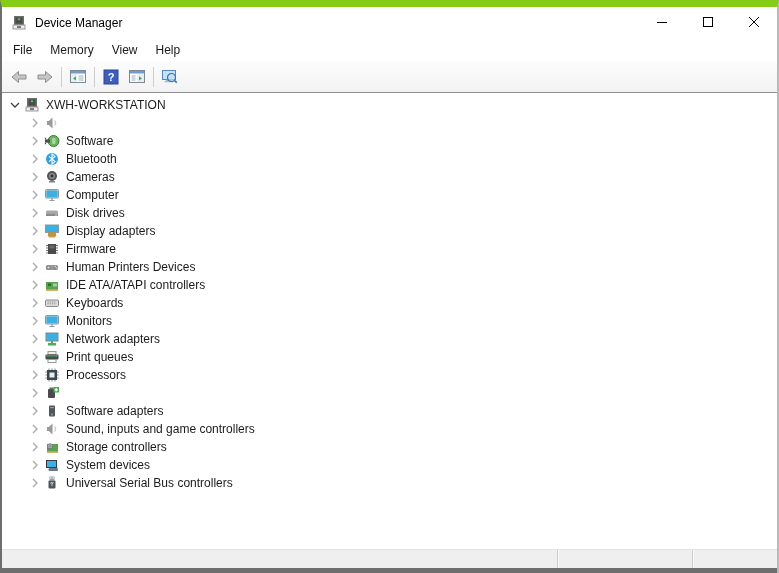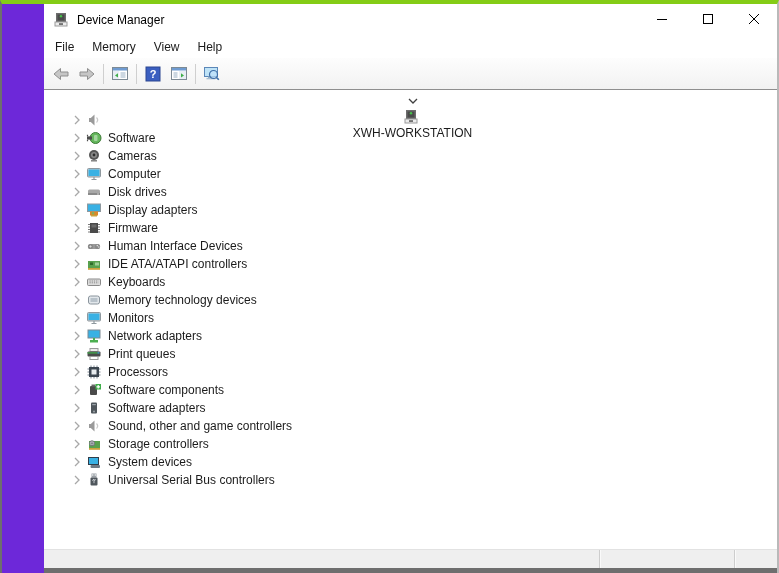--- a/index.html
+++ b/index.html
@@ -1,23 +1,23 @@
 <!DOCTYPE html>
 <html><head>
 <meta charset="utf-8">
 <style>
   * { box-sizing: border-box; margin: 0; padding: 0; }
   html, body { width: 779px; height: 573px; overflow: hidden; background: #fff;
     font-family: "Liberation Sans", sans-serif; }
   .window {
     width: 779px; height: 573px;
-    border-top: 4px solid #84cc16;
+    border-top: 7px solid #84cc16;
     border-left: 2px solid #6e6e6e;
     border-right: 2px solid #b9b9b9;
-    display: flex; flex-direction: column; background: #6d28d9; padding-left: 42px;
+    display: flex; flex-direction: column; background: #6d28d9;
   }
   
   .titlebar { height: 32px; display: flex; align-items: center; background: #fff; flex: 0 0 auto; }
   .titlebar .app-icon { margin-left: 9px; width: 16px; height: 16px; display: inline-flex; }
   .titlebar .title { margin-left: 8px; font-size: 12px; color: #000; }
   .win-controls { margin-left: auto; display: flex; height: 100%; }
   .win-btn { width: 46px; height: 30px; display: flex; align-items: center; justify-content: center; cursor: default; }
   
   .menubar { height: 22px; display: flex; align-items: center; padding-left: 2px;
     background: #fff; font-size: 12px; flex: 0 0 auto; }
@@ -26,21 +26,21 @@
   .toolbar { height: 32px; flex: 0 0 auto; display: flex; align-items: center;
     padding-left: 4px; background: linear-gradient(#fdfdfd, #f2f2f2);
     border-bottom: 1px solid #8f8f8f; }
   .tb-btn { width: 26px; height: 26px; display: flex; align-items: center; justify-content: center;
     border: 1px solid transparent; border-radius: 2px; }
   .tb-sep { width: 1px; height: 20px; background: #cfcfcf; margin: 0 3px; }
   
   .content { flex: 1 1 auto; background: #fff; overflow: hidden; padding-top: 3px; }
   .tree-row { height: 18px; display: flex; align-items: center; font-size: 12px; color: #1b1b1b;
     white-space: nowrap; cursor: default; }
-  .depth0 { padding-left: 4px; flex-direction: column; }
+  .depth0 { padding-left: 4px; }
   .depth1 { padding-left: 24px; }
   .chevron { width: 18px; height: 16px; display: inline-flex; align-items: center; justify-content: center; flex: 0 0 auto; }
   .node-icon { width: 16px; height: 16px; display: inline-flex; align-items: center; justify-content: center;
     margin-right: 4px; flex: 0 0 auto; }
   .node-label { padding: 1px 2px; }
   
   .statusbar { height: 19px; flex: 0 0 auto; background: #efefef; border-top: 1px solid #e2e2e2;
     display: flex; font-size: 11px; color: #444; }
   .status-pane { border-right: 1px solid #cdcdcd; box-shadow: 1px 0 0 #fafafa; }
   .status-pane.p1 { width: 556px; }
@@ -183,20 +183,34 @@
             <svg viewBox="0 0 16 16" width="16" height="16">
               <circle cx="9.5" cy="8" r="5.5" fill="#64b75c" stroke="#3f7c39"></circle>
               <rect x="8" y="5" width="3.5" height="6" rx="1" fill="#d9f0d6" opacity="0.55"></rect>
               <rect x="1" y="6.4" width="5" height="3.2" fill="#4c4c4c"></rect>
               <path d="M1.5 4.8v1.4M1.5 9.8v1.4" stroke="#4c4c4c" stroke-width="1.2"></path>
             </svg>
           </span>
     <span class="node-label">Software</span>
   </div>
 
+  <div class="tree-row depth1">
+    <span class="chevron">
+      <svg width="10" height="10" viewBox="0 0 10 10">
+              <path d="M3 1l4 4-4 4" fill="none" stroke="#a8a8a8" stroke-width="1.3"></path>
+            </svg>
+    </span>
+    <span class="node-icon">
+            <svg viewBox="0 0 16 16" width="16" height="16">
+              <rect x="2" y="2" width="12" height="12" rx="6" fill="#2b9fe8"></rect>
+              <path d="M8 2.8v10.4l3-2.6-6-5.2m0 5.2l6-5.2-3-2.6" fill="none" stroke="#fff" stroke-width="1.1"></path>
+            </svg>
+          </span>
+    <span class="node-label">Bluetooth</span>
+  </div>
 
   <div class="tree-row depth1">
     <span class="chevron">
       <svg width="10" height="10" viewBox="0 0 10 10">
               <path d="M3 1l4 4-4 4" fill="none" stroke="#a8a8a8" stroke-width="1.3"></path>
             </svg>
     </span>
     <span class="node-icon">
             <svg viewBox="0 0 16 16" width="16" height="16">
               <circle cx="8" cy="7" r="5" fill="#555"></circle>
@@ -282,21 +296,21 @@
     <span class="node-icon">
             <svg viewBox="0 0 16 16" width="16" height="16">
               <rect x="2" y="6" width="12" height="5" rx="2.5" fill="#9a9a9a"></rect>
               <circle cx="4.5" cy="8.5" r="2.6" fill="#8a8a8a"></circle>
               <circle cx="11.5" cy="8.5" r="2.6" fill="#8a8a8a"></circle>
               <circle cx="11.3" cy="7.6" r="0.8" fill="#ddd"></circle>
               <circle cx="12.8" cy="9" r="0.8" fill="#ddd"></circle>
               <path d="M3.4 8.5h2.2M4.5 7.4v2.2" stroke="#ddd" stroke-width="0.9"></path>
             </svg>
           </span>
-    <span class="node-label">Human Interface Devices</span>
+    <span class="node-label">Human Printers Devices</span>
   </div>
 
   <div class="tree-row depth1">
     <span class="chevron">
       <svg width="10" height="10" viewBox="0 0 10 10">
               <path d="M3 1l4 4-4 4" fill="none" stroke="#a8a8a8" stroke-width="1.3"></path>
             </svg>
     </span>
     <span class="node-icon">
             <svg viewBox="0 0 16 16" width="16" height="16">
@@ -317,34 +331,20 @@
     </span>
     <span class="node-icon">
             <svg viewBox="0 0 16 16" width="16" height="16">
               <rect x="1.5" y="5" width="13" height="6.5" rx="1" fill="#dcdcdc" stroke="#8a8a8a"></rect>
               <path d="M3.5 7h9M3.5 8.8h9" stroke="#8a8a8a" stroke-width="1" stroke-dasharray="1.2 1"></path>
             </svg>
           </span>
     <span class="node-label">Keyboards</span>
   </div>
 
-  <div class="tree-row depth1">
-    <span class="chevron">
-      <svg width="10" height="10" viewBox="0 0 10 10">
-              <path d="M3 1l4 4-4 4" fill="none" stroke="#a8a8a8" stroke-width="1.3"></path>
-            </svg>
-    </span>
-    <span class="node-icon">
-            <svg viewBox="0 0 16 16" width="16" height="16">
-              <rect x="2.5" y="4" width="11" height="8" rx="2" fill="#e2e7eb" stroke="#8a949c"></rect>
-              <rect x="4.5" y="6" width="7" height="4" fill="#b8c2ca"></rect>
-            </svg>
-          </span>
-    <span class="node-label">Memory technology devices</span>
-  </div>
 
 
   <div class="tree-row depth1">
     <span class="chevron">
       <svg width="10" height="10" viewBox="0 0 10 10">
               <path d="M3 1l4 4-4 4" fill="none" stroke="#a8a8a8" stroke-width="1.3"></path>
             </svg>
     </span>
     <span class="node-icon">
             <svg viewBox="0 0 16 16" width="16" height="16">
@@ -414,21 +414,20 @@
             </svg>
     </span>
     <span class="node-icon">
             <svg viewBox="0 0 16 16" width="16" height="16">
               <rect x="4" y="4" width="7" height="9" rx="1" fill="#4a4a4a"></rect>
               <rect x="5.5" y="2.5" width="4" height="2" fill="#6a6a6a"></rect>
               <rect x="9.5" y="2" width="5.5" height="5.5" fill="#3fae49"></rect>
               <path d="M12.2 3v3.5M10.5 4.8h3.5" stroke="#fff" stroke-width="1.2"></path>
             </svg>
           </span>
-    <span class="node-label">Software components</span>
   </div>
 
   <div class="tree-row depth1">
     <span class="chevron">
       <svg width="10" height="10" viewBox="0 0 10 10">
               <path d="M3 1l4 4-4 4" fill="none" stroke="#a8a8a8" stroke-width="1.3"></path>
             </svg>
     </span>
     <span class="node-icon">
             <svg viewBox="0 0 16 16" width="16" height="16">
@@ -445,21 +444,21 @@
       <svg width="10" height="10" viewBox="0 0 10 10">
               <path d="M3 1l4 4-4 4" fill="none" stroke="#a8a8a8" stroke-width="1.3"></path>
             </svg>
     </span>
     <span class="node-icon">
             <svg viewBox="0 0 16 16" width="16" height="16">
               <path d="M8.5 2.5v11L4.8 10H3V6h1.8z" fill="#9a9a9a"></path>
               <path d="M10.5 5.5c1.4 1.4 1.4 3.6 0 5" fill="none" stroke="#c9c9c9" stroke-width="1.1"></path>
             </svg>
           </span>
-    <span class="node-label">Sound, other and game controllers</span>
+    <span class="node-label">Sound, inputs and game controllers</span>
   </div>
 
   <div class="tree-row depth1">
     <span class="chevron">
       <svg width="10" height="10" viewBox="0 0 10 10">
               <path d="M3 1l4 4-4 4" fill="none" stroke="#a8a8a8" stroke-width="1.3"></path>
             </svg>
     </span>
     <span class="node-icon">
             <svg viewBox="0 0 16 16" width="16" height="16">

